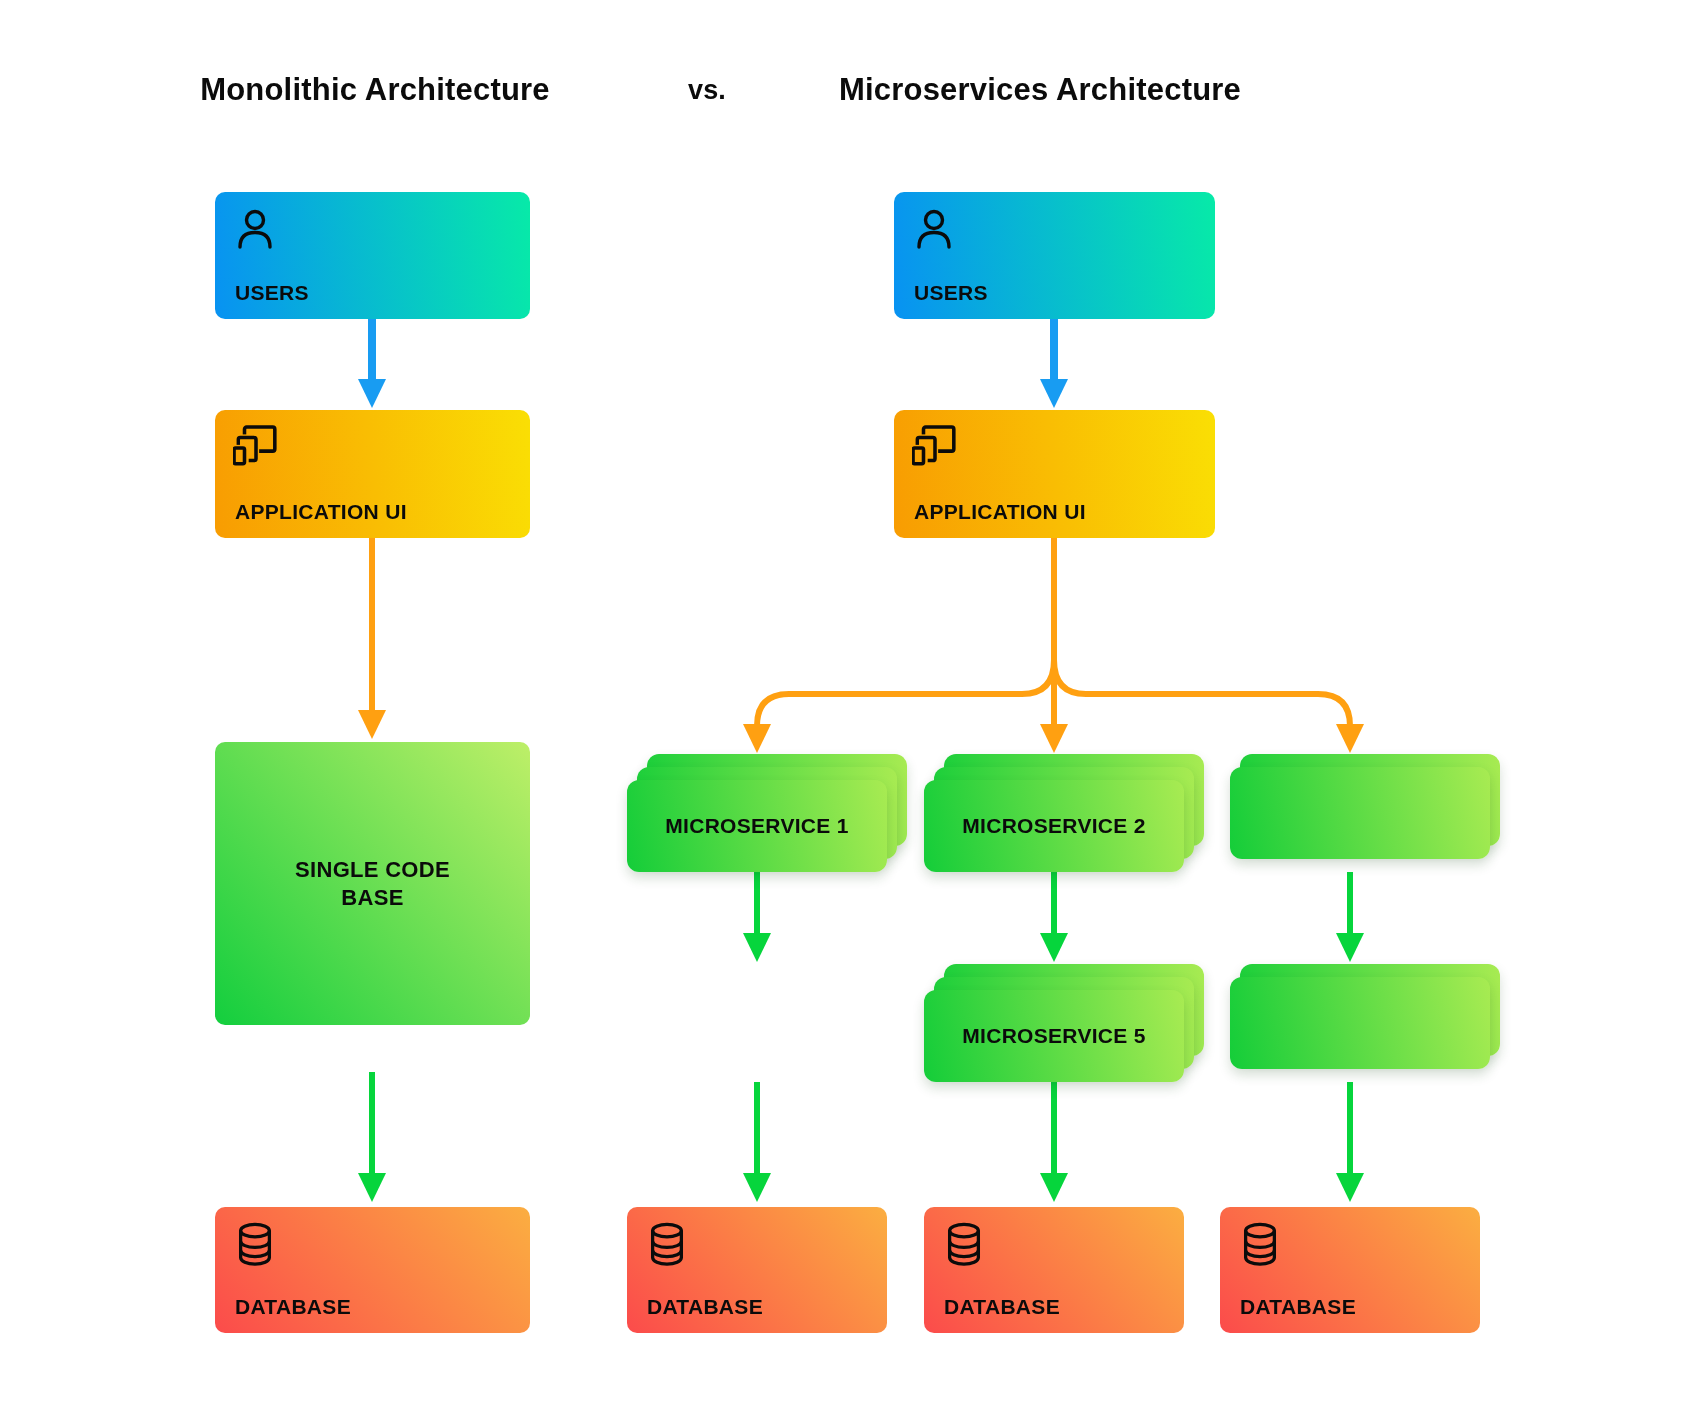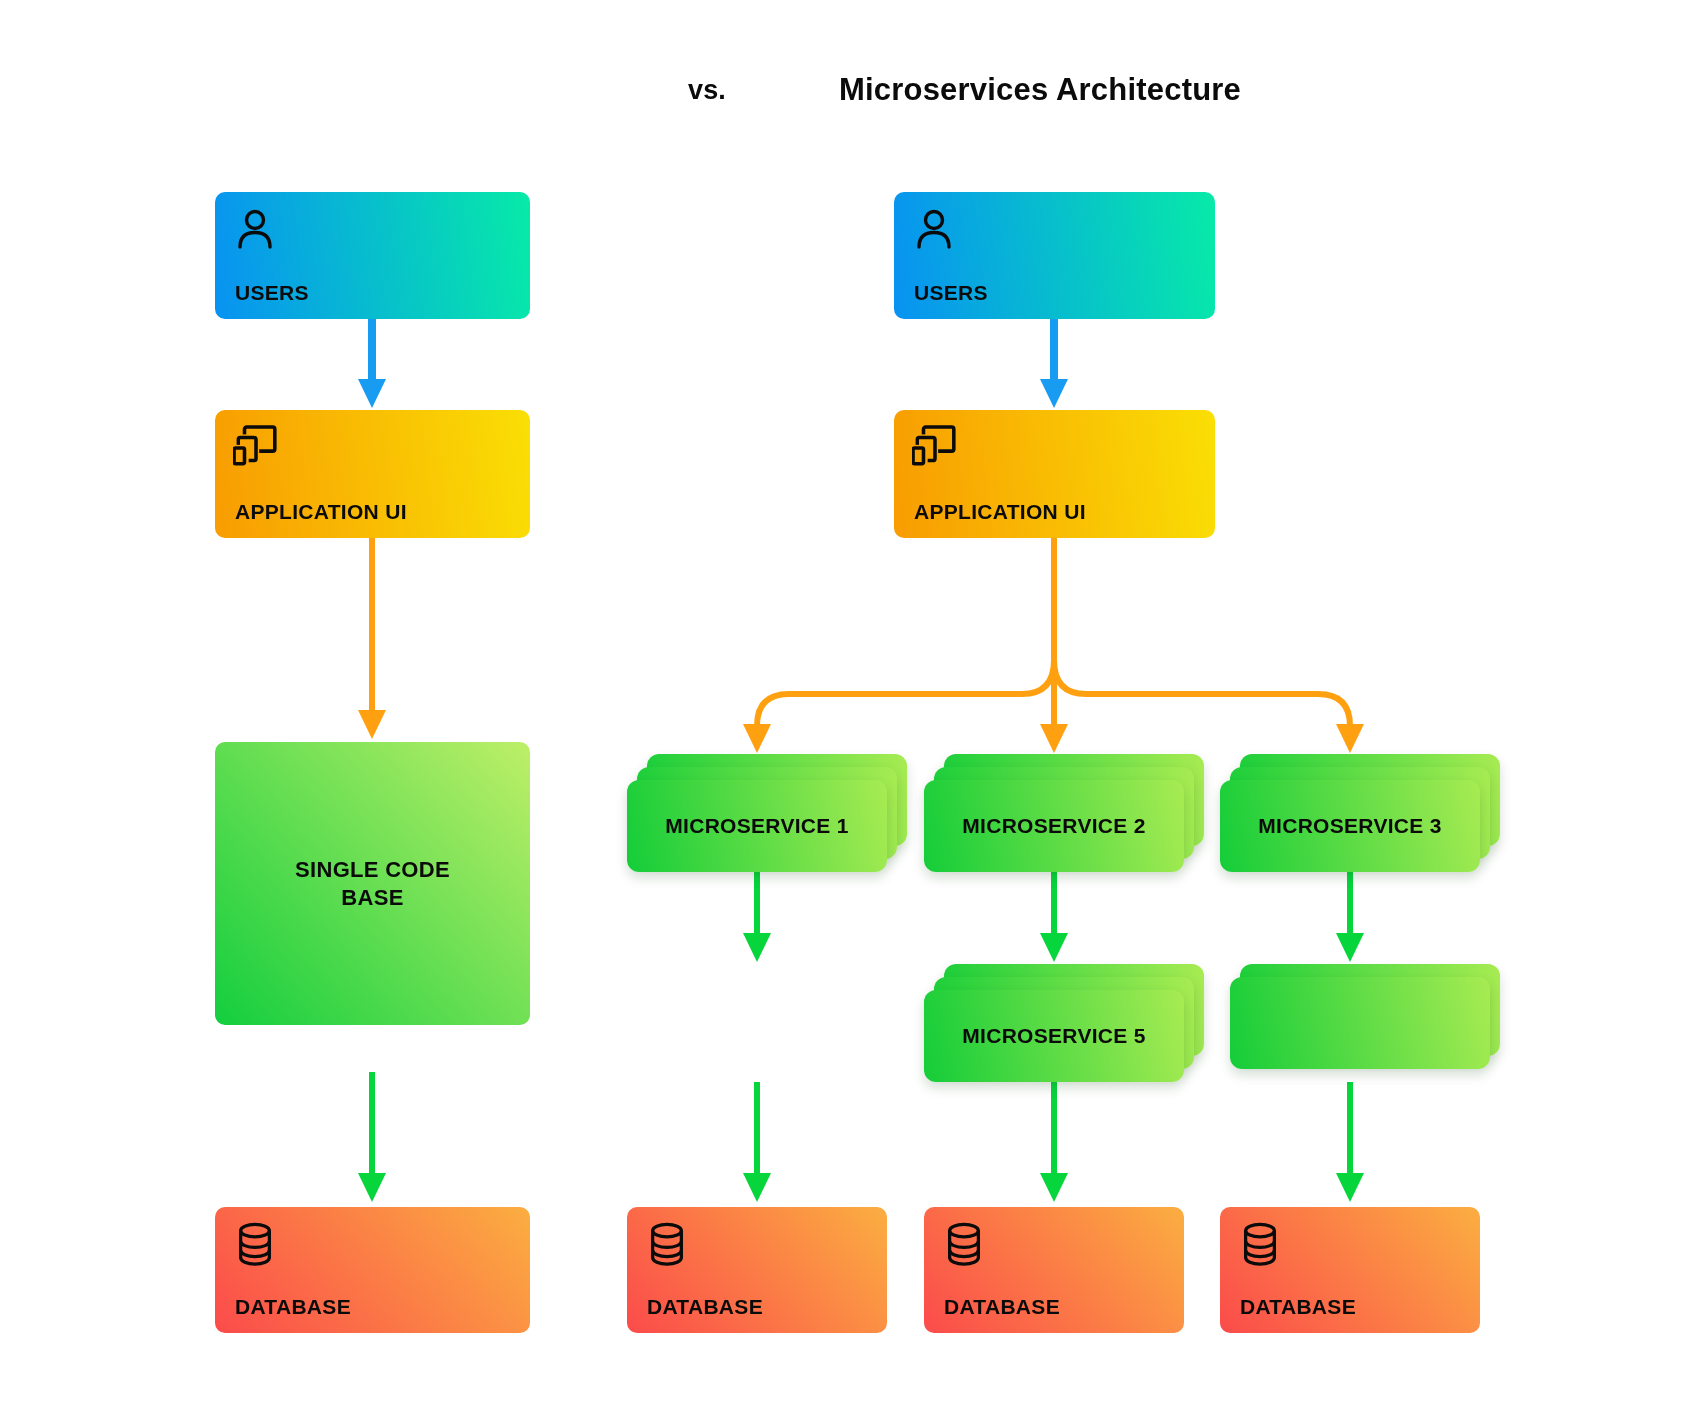--- a/index.html
+++ b/index.html
@@ -95,20 +95,21 @@
     <g>
       <path class="c c-green" d="M757,1082 V1174"></path>
       <polygon class="h h-green" points="757,1202 743,1173 771,1173"></polygon>
       <path class="c c-green" d="M1054,1082 V1174"></path>
       <polygon class="h h-green" points="1054,1202 1040,1173 1068,1173"></polygon>
       <path class="c c-green" d="M1350,1082 V1174"></path>
       <polygon class="h h-green" points="1350,1202 1336,1173 1364,1173"></polygon>
     </g>
   </svg>
 
+  <div class="title" style="left:375px;top:72px">Monolithic Architecture</div>
   <div class="title vs" style="left:707px;top:75px">vs.</div>
   <div class="title" style="left:1040px;top:72px">Microservices Architecture</div>
 
   <div class="box box-users" style="left:215px;top:160px;width:315px;height:127px">
     <svg class="box-icon" width="44" height="44" viewBox="0 0 44 44">
       <circle class="ic" cx="22" cy="13" r="8.5"></circle>
       <path class="ic" stroke-linecap="round" d="M7,40 C7,29 13.5,25.5 22,25.5 C30.5,25.5 37,29 37,40"></path>
     </svg>
     <div class="box-label">USERS</div>
   </div>
@@ -183,23 +184,20 @@
   <div class="stack" style="left:924px;top:754px">
     <div class="card b2"></div>
     <div class="card b1"></div>
     <div class="card front">
       <div class="card-label">MICROSERVICE 2</div>
     </div>
   </div>
   <div class="stack" style="left:1220px;top:754px">
     <div class="card b2"></div>
     <div class="card b1"></div>
-    <div class="card front">
-      <div class="card-label">MICROSERVICE 3</div>
-    </div>
   </div>
 
   <div class="stack" style="left:924px;top:964px">
     <div class="card b2"></div>
     <div class="card b1"></div>
     <div class="card front">
       <div class="card-label">MICROSERVICE 5</div>
     </div>
   </div>
   <div class="stack" style="left:1220px;top:964px">

